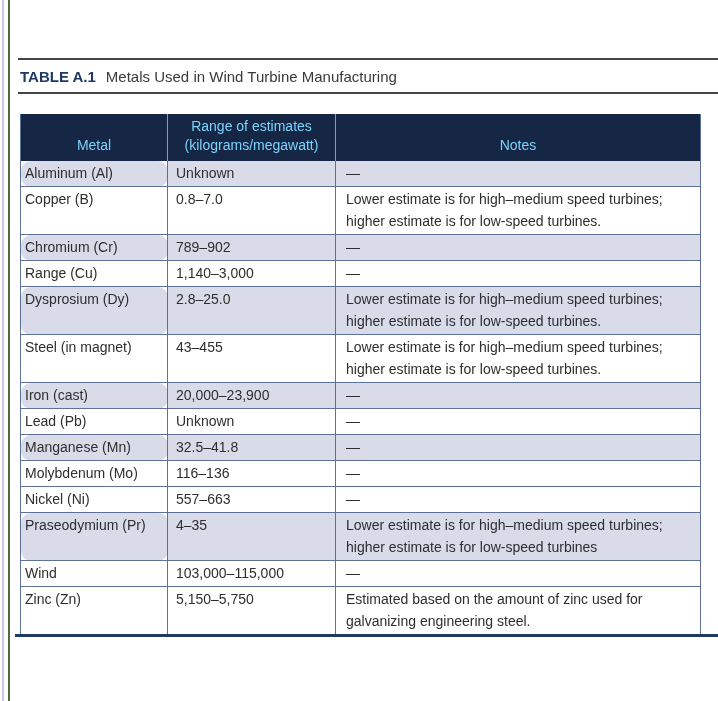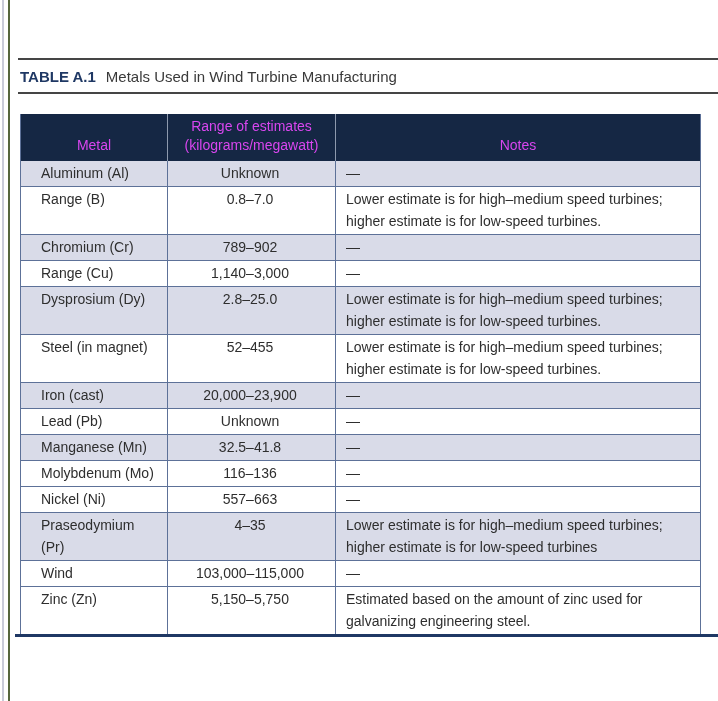--- a/index.html
+++ b/index.html
@@ -52,43 +52,43 @@
     color: var(--text, #2e2e2e);
     border-left: 1.5px solid var(--row_border, #5d7198);
     border-right: 1.5px solid var(--row_border, #5d7198);
   }
   col.c1 { width: 147px; }
   col.c2 { width: 168px; }
   col.c3 { width: 365px; }
 
   thead th {
     background: var(--header_bg, #152744);
-    color: #d946ef;
+    color: #7dd3fc;
     font-weight: normal;
     height: 47px;
     vertical-align: bottom;
     text-align: center;
     padding: 0 4px 6px 4px;
     line-height: 19px;
     border-left: 1.5px solid #8d99ad;
   }
   thead th:first-child { border-left: none; }
 
   tbody td {
     vertical-align: top;
     line-height: 22px;
     padding: 1px 8px 2px 8px;
     border-top: 1.5px solid var(--row_border, #5d7198);
     border-left: 1.5px solid var(--row_border, #5d7198);
   }
   tbody tr:first-child td { border-top: none; }
   tbody td:first-child { border-left: none; }
 
-  td.c-metal { padding-left: 20px; }
-  td.c-range { text-align: center; padding-right: 11px; }
+  td.c-metal { padding-left: 4px; border-radius: 10px; }
+  td.c-range { text-align: left; padding-right: 11px; }
   td.c-notes { padding-left: 10px; padding-right: 6px; }
 
   tr.shaded td { background: var(--shaded_row, #d9dbe8); }
 
   .bottom-rule {
     height: 3px;
     background: var(--accent_navy, #1f3864);
     margin-left: -3px;
     width: 703px;
   }
@@ -126,42 +126,42 @@
           <th><span>Notes</span></th>
         </tr>
       </thead>
       <tbody>
         <tr class="shaded">
           <td class="c-metal">Aluminum (Al)</td>
           <td class="c-range">Unknown</td>
           <td class="c-notes">—</td>
         </tr>
         <tr>
-          <td class="c-metal">Range (B)</td>
+          <td class="c-metal">Copper (B)</td>
           <td class="c-range">0.8–7.0</td>
           <td class="c-notes">Lower estimate is for high–medium speed turbines; higher estimate is for low-speed turbines.</td>
         </tr>
         <tr class="shaded">
           <td class="c-metal">Chromium (Cr)</td>
           <td class="c-range">789–902</td>
           <td class="c-notes">—</td>
         </tr>
         <tr>
           <td class="c-metal">Range (Cu)</td>
           <td class="c-range">1,140–3,000</td>
           <td class="c-notes">—</td>
         </tr>
         <tr class="shaded">
           <td class="c-metal">Dysprosium (Dy)</td>
           <td class="c-range">2.8–25.0</td>
           <td class="c-notes">Lower estimate is for high–medium speed turbines; higher estimate is for low-speed turbines.</td>
         </tr>
         <tr>
           <td class="c-metal">Steel (in magnet)</td>
-          <td class="c-range">52–455</td>
+          <td class="c-range">43–455</td>
           <td class="c-notes">Lower estimate is for high–medium speed turbines; higher estimate is for low-speed turbines.</td>
         </tr>
         <tr class="shaded">
           <td class="c-metal">Iron (cast)</td>
           <td class="c-range">20,000–23,900</td>
           <td class="c-notes">—</td>
         </tr>
         <tr>
           <td class="c-metal">Lead (Pb)</td>
           <td class="c-range">Unknown</td>

